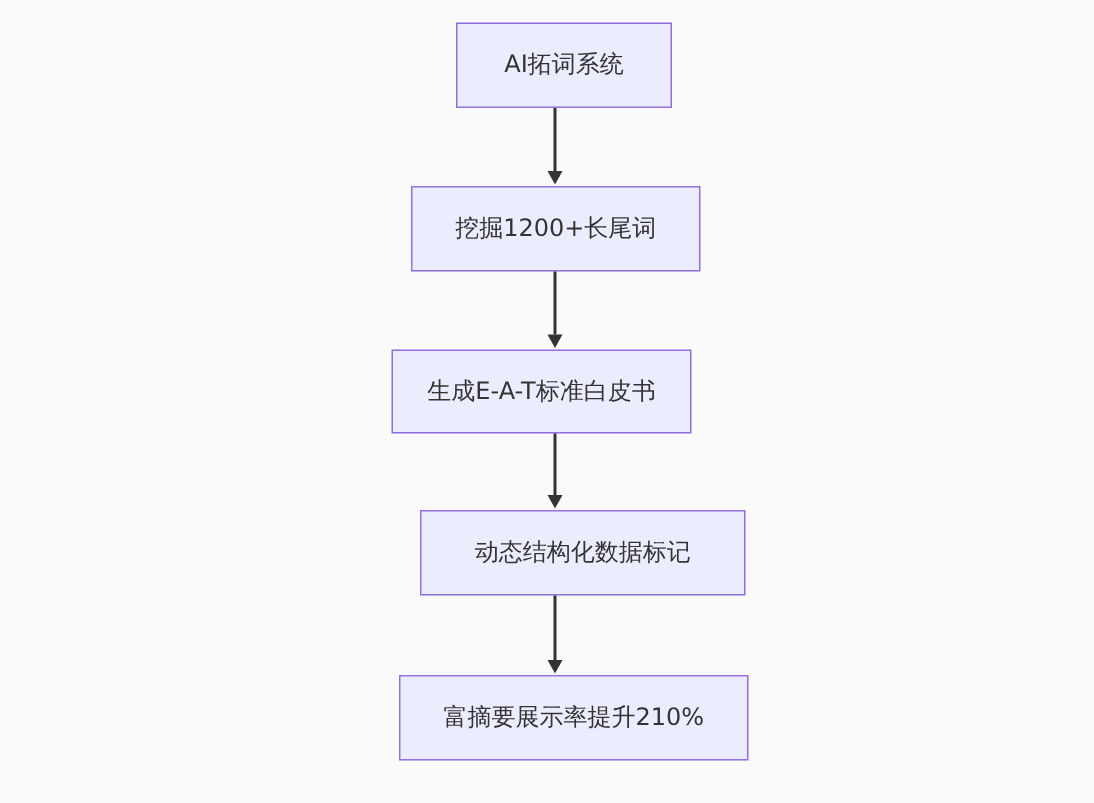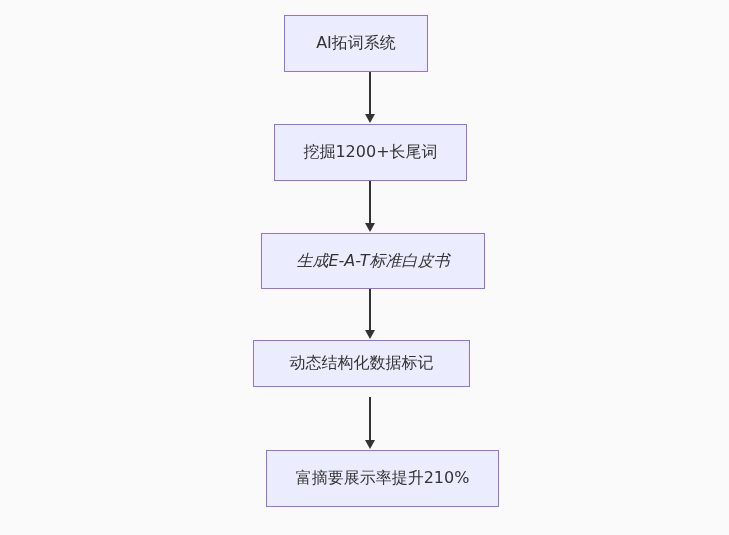--- a/index.html
+++ b/index.html
@@ -21,24 +21,24 @@
     border: 1.5px solid #9370DB;
     box-sizing: border-box;
     color: #333333;
     font-size: 16px;
     display: flex;
     align-items: center;
     justify-content: center;
     text-align: center;
     white-space: nowrap;
   }
-  #node-0 { left: 284px; top: 15px;  width: 144px; height: 57px; }
+  #node-0 { left: 304px; top: 15px;  width: 144px; height: 57px; }
   #node-1 { left: 274px; top: 124px; width: 193px; height: 57px; }
-  #node-2 { left: 261px; top: 233px; width: 224px; height: 56px; font-style: italic; }
-  #node-3 { left: 253px; top: 340px; width: 217px; height: 47px; }
+  #node-2 { left: 261px; top: 233px; width: 200px; height: 56px; }
+  #node-3 { left: 280px; top: 340px; width: 217px; height: 57px; }
   #node-4 { left: 266px; top: 450px; width: 233px; height: 57px; }
 
   .edge-line {
     position: absolute;
     width: 2px;
     background: #333333;
     left: 369px;
   }
   .edge-arrowhead {
     position: absolute;

